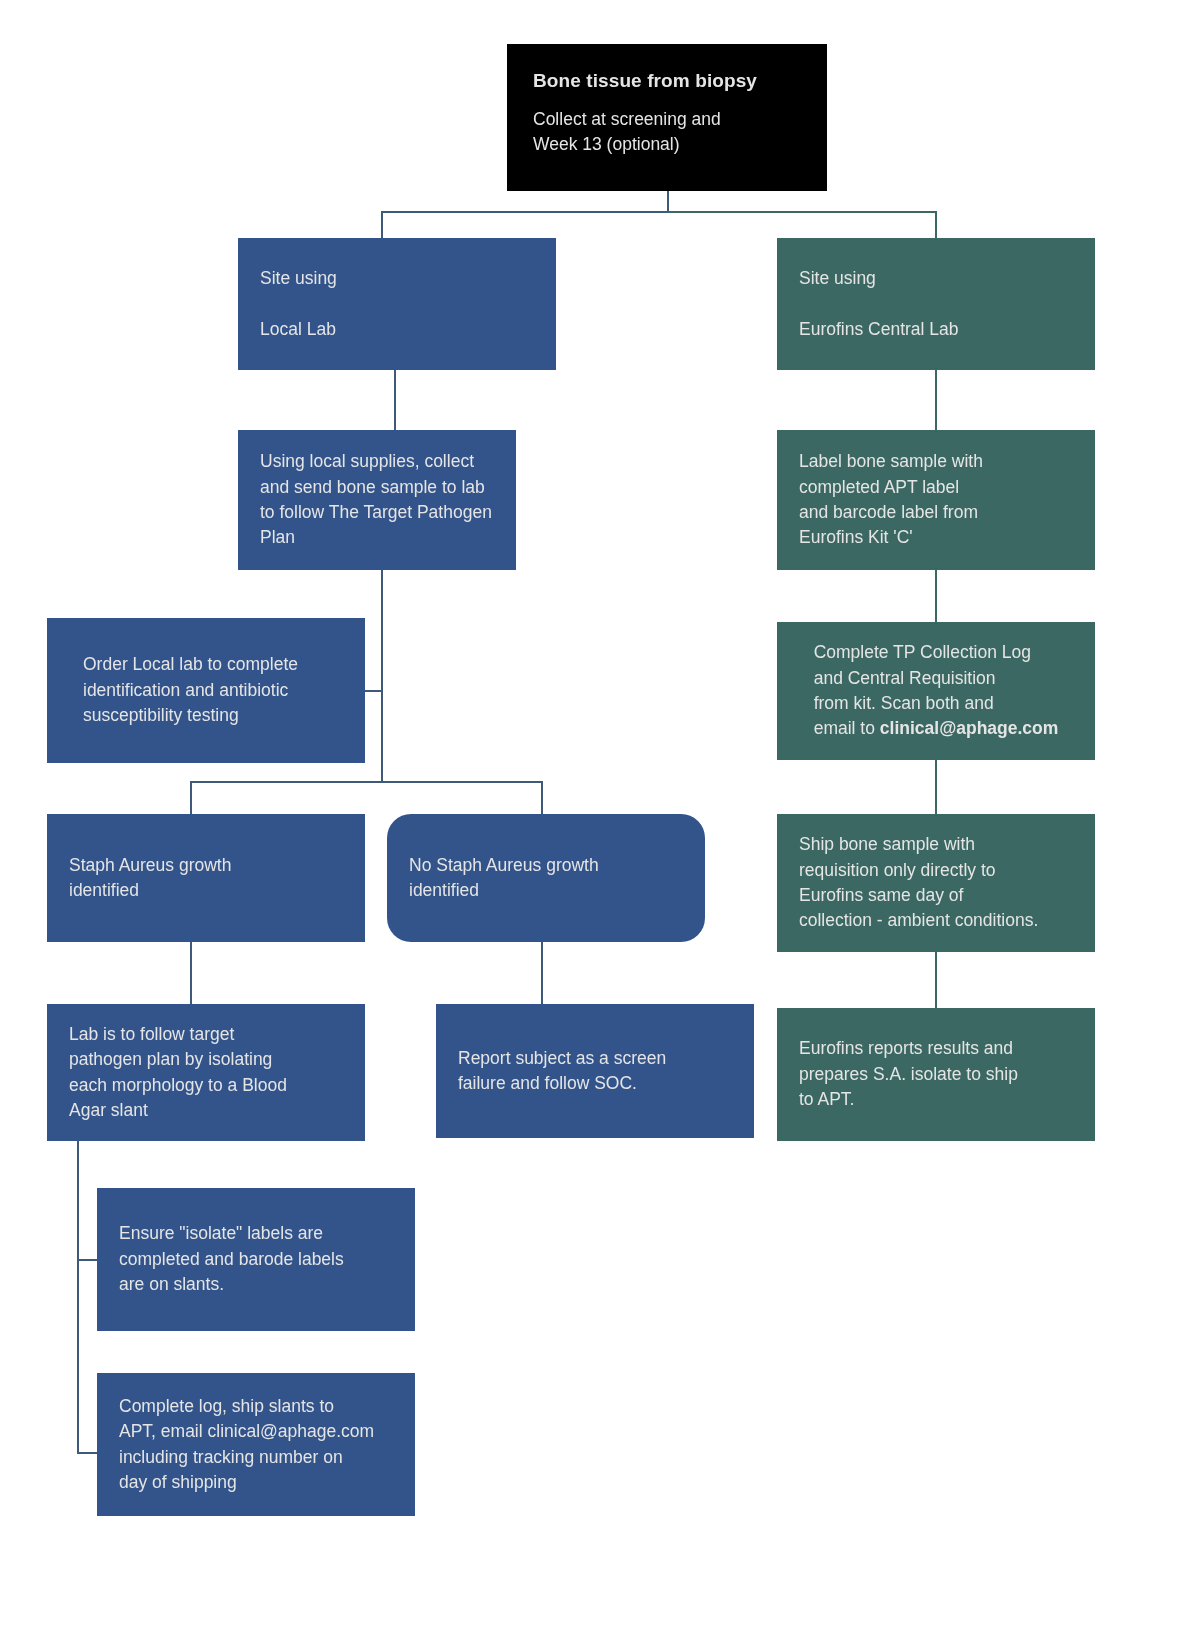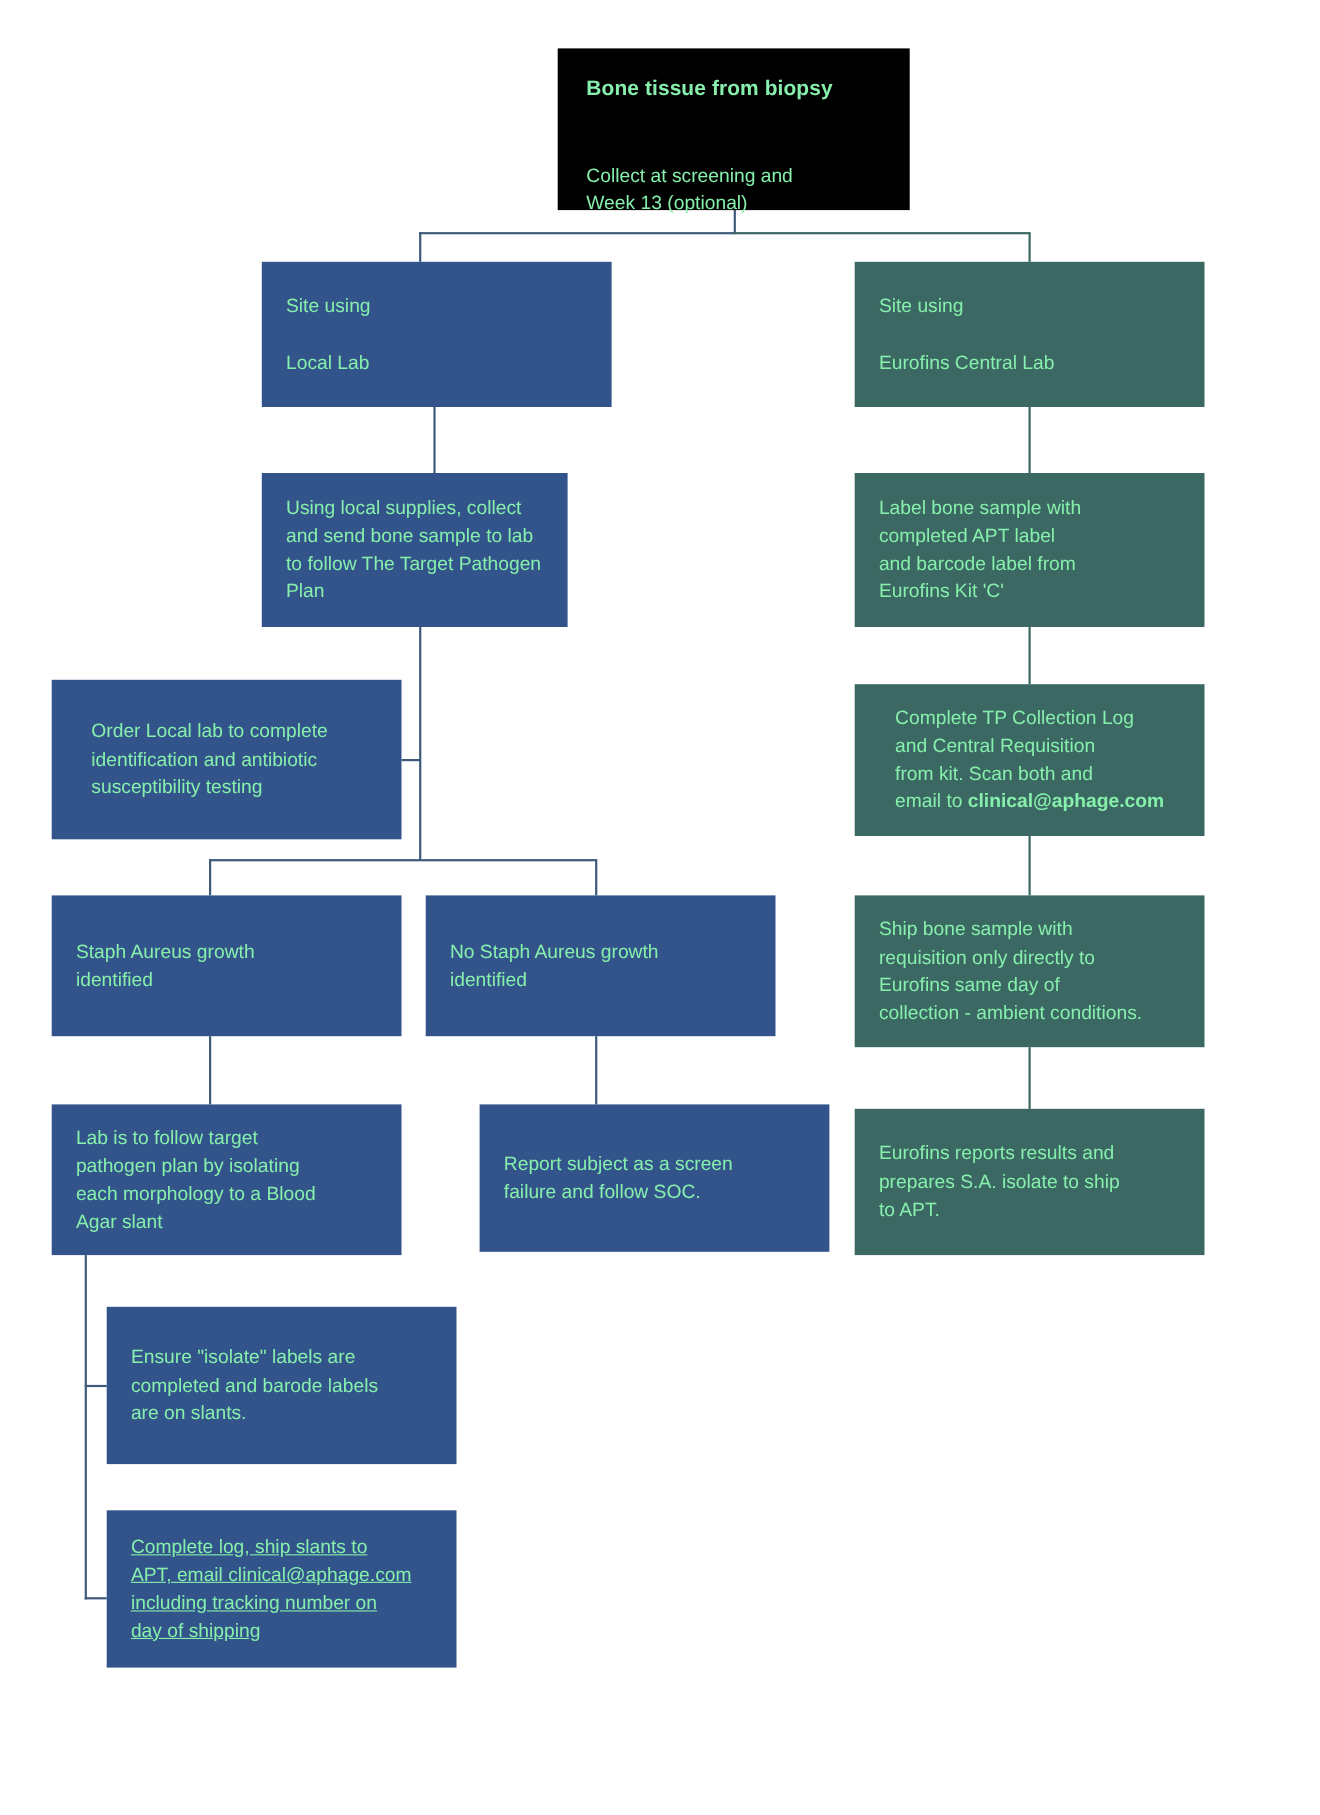--- a/index.html
+++ b/index.html
@@ -17,25 +17,24 @@
     height: 1650px;
     background: #ffffff;
     overflow: hidden;
   }
   .node {
     position: absolute;
     box-sizing: border-box;
     display: flex;
     flex-direction: column;
     justify-content: center;
-    color: #86efac;
+    color: #e5e5e5;
     font-size: 17.5px;
     line-height: 1.42;
     padding: 10px 22px;
-    gap: 40px;
   }
   .node.root {
     background: #000000;
     padding: 10px 26px;
     justify-content: flex-start;
     padding-top: 24px;
   }
   .node.blue { background: #32548b; }
   .node.green { background: #3b6863; }
   .node .title {
@@ -147,21 +146,21 @@
       <span class="wrapline">from kit. Scan both and</span>
       <span class="wrapline"><span>email to </span><b>clinical@aphage.com</b></span>
     </div>
   </div>
 
   <div class="node blue" style="left:47px; top:814px; width:318px; height:128px;">
     <div class="body">Staph Aureus growth
 identified</div>
   </div>
 
-  <div class="node blue" style="left:387px; top:814px; width:318px; height:128px;">
+  <div class="node blue" style="left:387px; top:814px; width:318px; height:128px;border-radius:24px;">
     <div class="body">No Staph Aureus growth
 identified</div>
   </div>
 
   <div class="node green" style="left:777px; top:814px; width:318px; height:138px;">
     <div class="body">Ship bone sample with
 requisition only directly to
 Eurofins same day of
 collection - ambient conditions.</div>
   </div>
@@ -183,20 +182,20 @@
 prepares S.A. isolate to ship
 to APT.</div>
   </div>
 
   <div class="node blue" style="left:97px; top:1188px; width:318px; height:143px;">
     <div class="body">Ensure "isolate" labels are
 completed and barode labels
 are on slants.</div>
   </div>
 
-  <div class="node blue" style="left:97px; top:1373px; width:318px; height:143px;text-decoration:underline;">
+  <div class="node blue" style="left:97px; top:1373px; width:318px; height:143px;">
     <div class="body">Complete log, ship slants to
 APT, email clinical@aphage.com
 including tracking number on
 day of shipping</div>
   </div>
 
 </div>
 
 </body></html>

